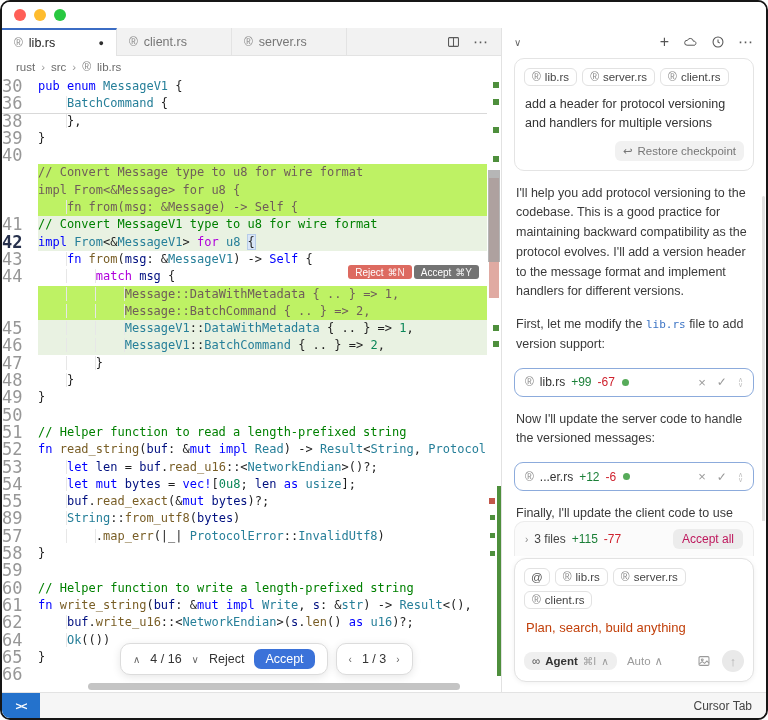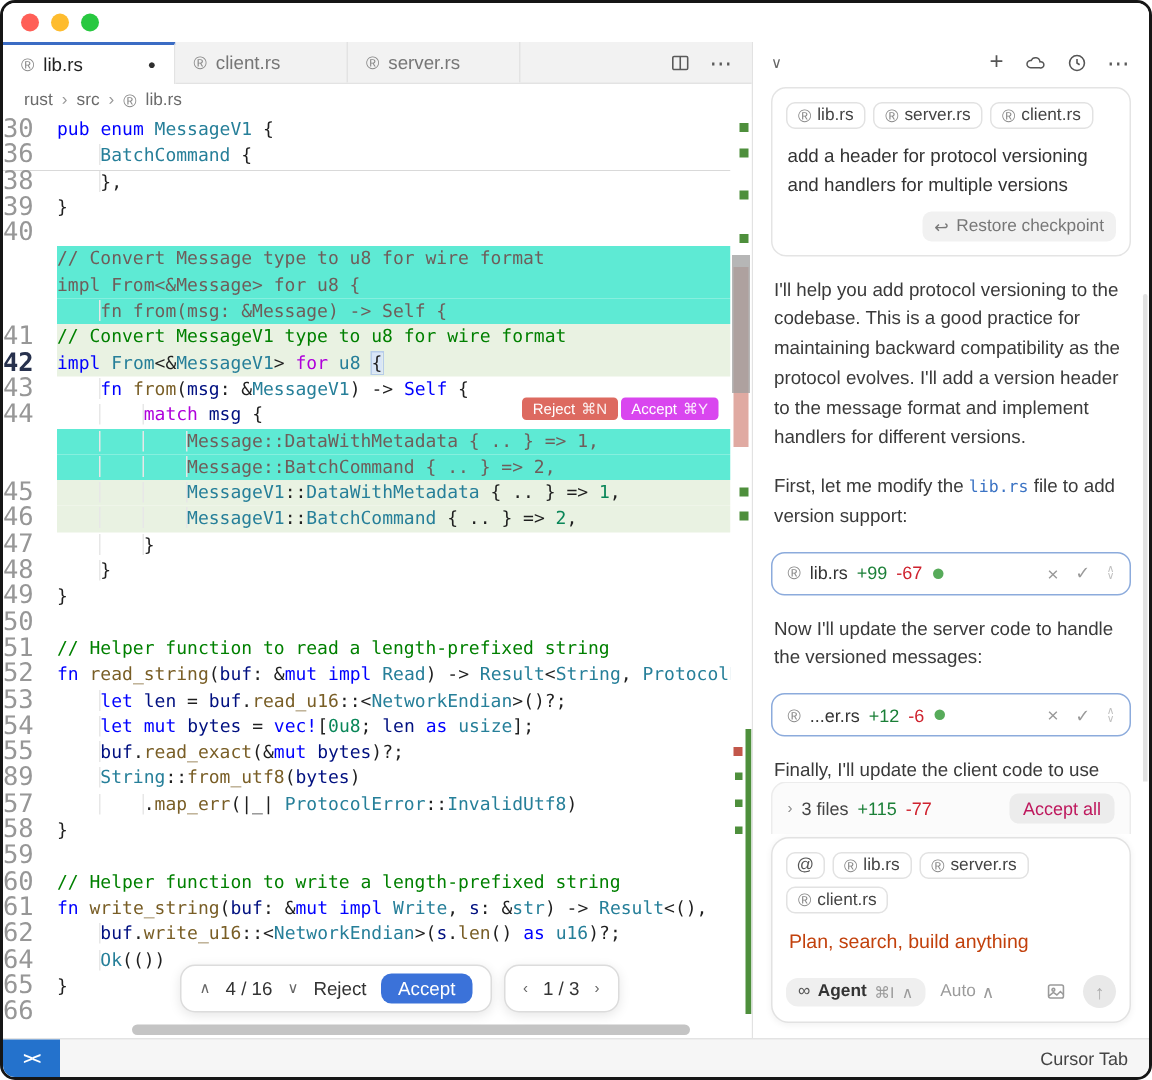--- a/index.html
+++ b/index.html
@@ -26,36 +26,36 @@
   .ellipsis{font-size:15px;color:#5a5a5a;letter-spacing:1px;}
   
   .breadcrumb{height:22px;flex:none;display:flex;align-items:center;gap:6px;padding-left:14px;font-size:11.5px;color:#6b6b6b;background:#fff;}
   .crumb-sep{color:#9a9a9a;}
   
   .codearea{flex:1;position:relative;overflow:hidden;font-family:"DejaVu Sans Mono",monospace;font-size:12px;background:#fff;}
   .lines{position:absolute;inset:0 14px 0 0;}
   .line{display:flex;height:17.3px;line-height:17.3px;white-space:pre;}
   .gut{width:36px;flex:none;text-align:right;padding-right:18px;color:#979797;font-size:17px;}
   .code{flex:1;min-width:0;overflow:hidden;color:#1f1f1f;}
-  .line.del .code{background:#5eead4;}
+  .line.del .code{background:#bef264;}
   .line.add .code{background:#e9f2e2;}
   .line.del .code span{color:#6f5d5a;}
   .line.fold{box-shadow:inset 0 1px 0 #d9d9d9;}
   .line.cur .gut{color:#27314d;font-weight:700;}
   .k{color:#0000ff;}.m{color:#af00db;}.t{color:#267f99;}.f{color:#795e26;}
   .v{color:#001080;}.n{color:#098658;}.c{color:#008000;}.p{color:#1f1f1f;}
   .i{box-shadow:inset -1px 0 0 #e7e7e7;}
   .b{background:#d9e6f7;box-shadow:0 0 0 1px #b6cce9;}
   
   .ruler{position:absolute;top:0;right:0;bottom:0;width:14px;background:#fff;}
   .ruler div{position:absolute;}
   
   .diffw{position:absolute;top:187px;right:22px;display:flex;gap:2px;font-size:10px;font-family:"Liberation Sans",sans-serif;z-index:3;}
   .diffw .dbtn{color:#fff;padding:1.5px 7px;border-radius:3px;cursor:pointer;}
-  .dbtn.rej{background:#dd6a60;}.dbtn.acc{background:#d946ef;}
+  .dbtn.rej{background:#dd6a60;}.dbtn.acc{background:#737373;}
   .dbtn .kbd{opacity:.9;margin-left:4px;}
   
   .navw{position:absolute;left:118px;top:565px;display:flex;gap:8px;font-family:"Liberation Sans",sans-serif;font-size:12.5px;color:#333;z-index:3;}
   .navgroup{display:flex;align-items:center;gap:10px;background:#fff;border:1px solid #dcdcdc;border-radius:10px;padding:5px 12px;box-shadow:0 2px 8px rgba(0,0,0,.10);}
   .chev{color:#666;font-size:10px;}
   .accept-pill{background:#3b72d9;color:#fff;border-radius:7px;padding:3px 11px;cursor:pointer;}
   .reject-lbl{cursor:pointer;color:#333;}
   .hscroll{position:absolute;left:86px;bottom:2px;width:372px;height:7px;background:#c4c4c4;border-radius:4px;z-index:2;}
   
   .chat-header{height:28px;flex:none;display:flex;align-items:center;padding:0 12px;color:#555;}

